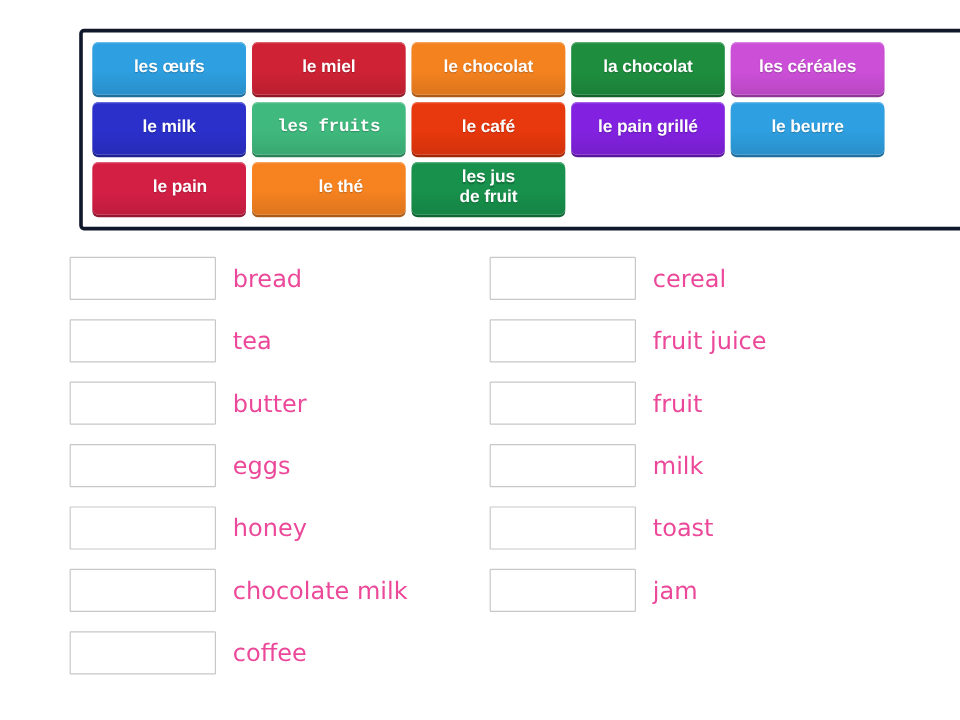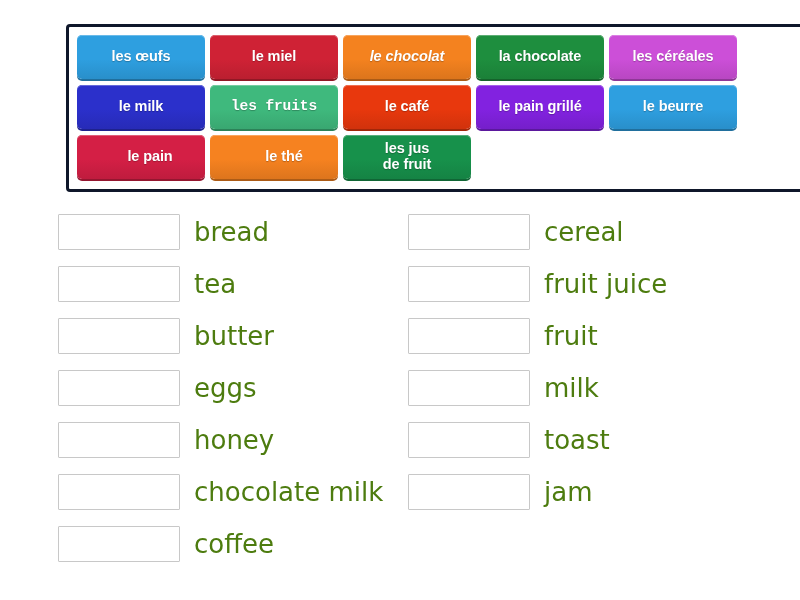--- a/index.html
+++ b/index.html
@@ -76,44 +76,44 @@
     width: 122px;
     height: 36px;
     box-sizing: border-box;
     border: 1px solid #c8c8c8;
     background: #ffffff;
     border-radius: 1px;
     flex: 0 0 auto;
   }
   .answer-label {
     margin-left: 14px;
-    font-size: 26px;
-    color: #4d7c0f;
+    font-size: 20px;
+    color: #ec4899;
     font-family: "DejaVu Sans", sans-serif;
     font-weight: 400;
     line-height: 1;
     white-space: nowrap;
   }
 </style>
 </head>
 <body>
 
 <div id="word-bank">
   <div id="tile-grid">
       <div class="tile" style="background: linear-gradient(rgb(46, 159, 224) 0%, rgb(46, 159, 224) 55%, rgb(41, 143, 202) 100%); box-shadow: rgb(105, 186, 233) 0px 1px 0px inset, rgb(32, 111, 157) 0px 2px 0px;">
         <span class="tile-label">les œufs</span>
       </div>
       <div class="tile" style="background: linear-gradient(rgb(207, 34, 53) 0%, rgb(207, 34, 53) 55%, rgb(186, 31, 48) 100%); box-shadow: rgb(220, 96, 110) 0px 1px 0px inset, rgb(145, 24, 37) 0px 2px 0px;">
         <span class="tile-label">le miel</span>
       </div>
-      <div class="tile" style="background: linear-gradient(rgb(244, 130, 31) 0%, rgb(244, 130, 31) 55%, rgb(220, 117, 28) 100%); box-shadow: rgb(247, 165, 94) 0px 1px 0px inset, rgb(171, 91, 22) 0px 2px 0px; font-style: italic;">
+      <div class="tile" style="background: linear-gradient(rgb(244, 130, 31) 0%, rgb(244, 130, 31) 55%, rgb(220, 117, 28) 100%); box-shadow: rgb(247, 165, 94) 0px 1px 0px inset, rgb(171, 91, 22) 0px 2px 0px;">
         <span class="tile-label">le chocolat</span>
       </div>
       <div class="tile" style="background: linear-gradient(rgb(30, 142, 62) 0%, rgb(30, 142, 62) 55%, rgb(27, 128, 56) 100%); box-shadow: rgb(93, 174, 116) 0px 1px 0px inset, rgb(21, 99, 43) 0px 2px 0px;">
-        <span class="tile-label">la chocolate</span>
+        <span class="tile-label">la chocolat</span>
       </div>
       <div class="tile" style="background: linear-gradient(rgb(204, 79, 216) 0%, rgb(204, 79, 216) 55%, rgb(184, 71, 194) 100%); box-shadow: rgb(218, 128, 227) 0px 1px 0px inset, rgb(143, 55, 151) 0px 2px 0px;">
         <span class="tile-label">les céréales</span>
       </div>
       <div class="tile" style="background: linear-gradient(rgb(43, 48, 203) 0%, rgb(43, 48, 203) 55%, rgb(39, 43, 183) 100%); box-shadow: rgb(102, 106, 218) 0px 1px 0px inset, rgb(30, 34, 142) 0px 2px 0px;">
         <span class="tile-label">le milk</span>
       </div>
       <div class="tile" style="background: linear-gradient(rgb(63, 185, 125) 0%, rgb(63, 185, 125) 55%, rgb(57, 167, 113) 100%); box-shadow: rgb(117, 205, 161) 0px 1px 0px inset, rgb(44, 130, 88) 0px 2px 0px; font-family: Liberation Mono, monospace;">
         <span class="tile-label">les fruits</span>
       </div>

